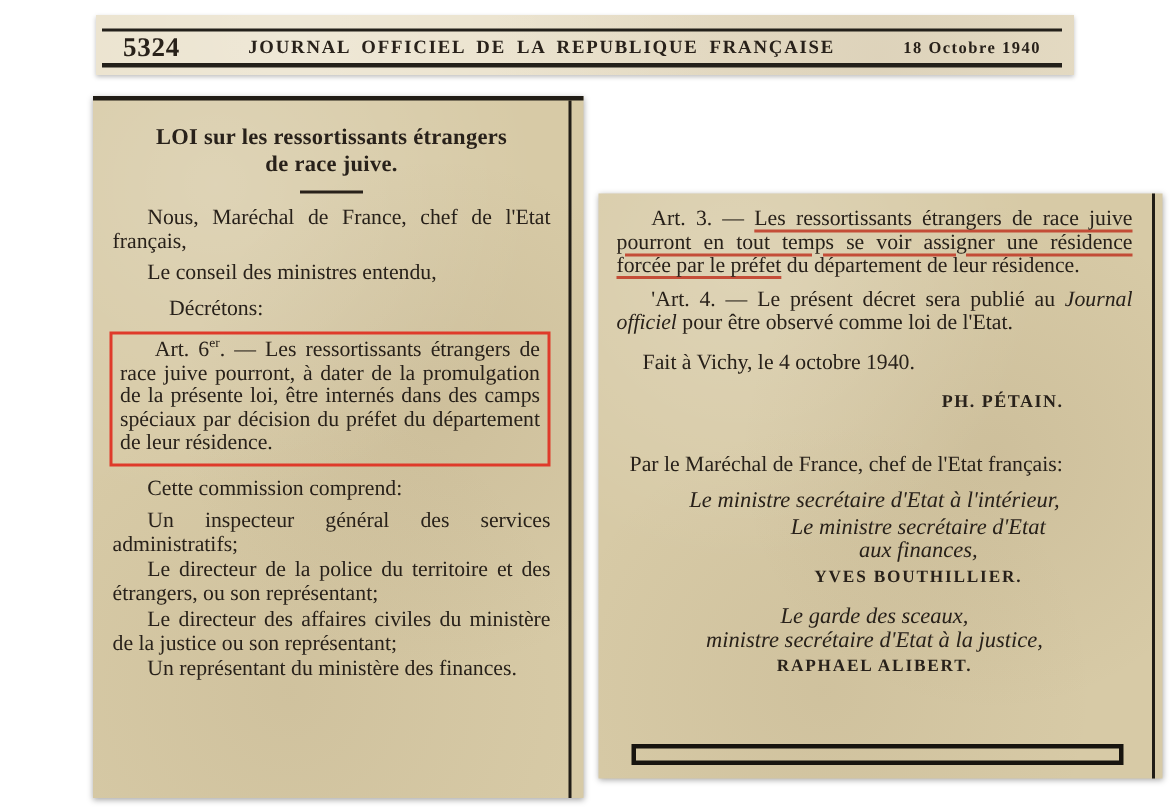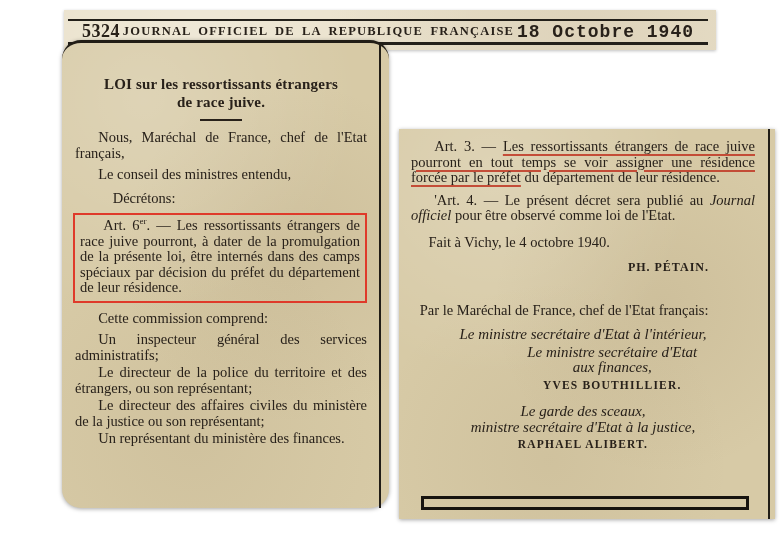--- a/index.html
+++ b/index.html
@@ -17,34 +17,34 @@
     box-shadow:0 1px 3px rgba(0,0,0,0.25);
   }
   .header-inner{
     position:absolute;left:4px;right:8px;top:9px;
     border-top:2px solid #23201a;border-bottom:3px solid #23201a;
     display:flex;align-items:center;justify-content:space-between;
     height:21px;padding:0 14px;
   }
   .header-inner .pageno{font-weight:bold;font-size:18px;letter-spacing:0.5px;}
   .header-inner .jtitle{font-weight:bold;font-size:12.5px;letter-spacing:1.2px;word-spacing:3px;}
-  .header-inner .jdate{font-weight:bold;font-size:18px;letter-spacing:1px;font-family:Liberation Mono, monospace;}
+  .header-inner .jdate{font-weight:bold;font-size:11px;letter-spacing:1px;}
 
   
   .clipping{
     position:absolute;
     background:
       radial-gradient(circle at 25% 12%, rgba(255,255,255,0.18), transparent 45%),
       radial-gradient(circle at 70% 45%, rgba(120,95,60,0.10), transparent 50%),
       radial-gradient(circle at 40% 85%, rgba(120,95,60,0.08), transparent 45%),
       #d7caa6;
     box-shadow:0 1px 4px rgba(0,0,0,0.35);
     font-size:14.5px;line-height:15.5px;text-align:justify;
   }
-  .clip-left{left:62px;top:40px;width:327px;height:468px;border-top:3px solid #211d16;padding:28px 22px 0 13px;box-sizing:border-box;border-radius:19px;}
+  .clip-left{left:62px;top:64px;width:327px;height:468px;border-top:3px solid #211d16;padding:12px 22px 0 13px;box-sizing:border-box;}
   .clip-right{left:399px;top:129px;width:376px;height:390px;padding:10px 20px 0 12px;box-sizing:border-box;}
   .vrule{position:absolute;top:0;bottom:0;width:2px;background:#211d16;}
   .clip-left .vrule{right:8px;}
   .clip-right .vrule{right:5px;}
 
   p{margin:0 0 6px;text-indent:1.6em;}
 
   
   .law-title{font-weight:bold;text-align:center;text-indent:0;font-size:15px;line-height:18px;margin:4px 0 0;letter-spacing:0.2px;}
   .title-rule{width:42px;height:2px;background:#28211a;margin:8px auto 9px;}

